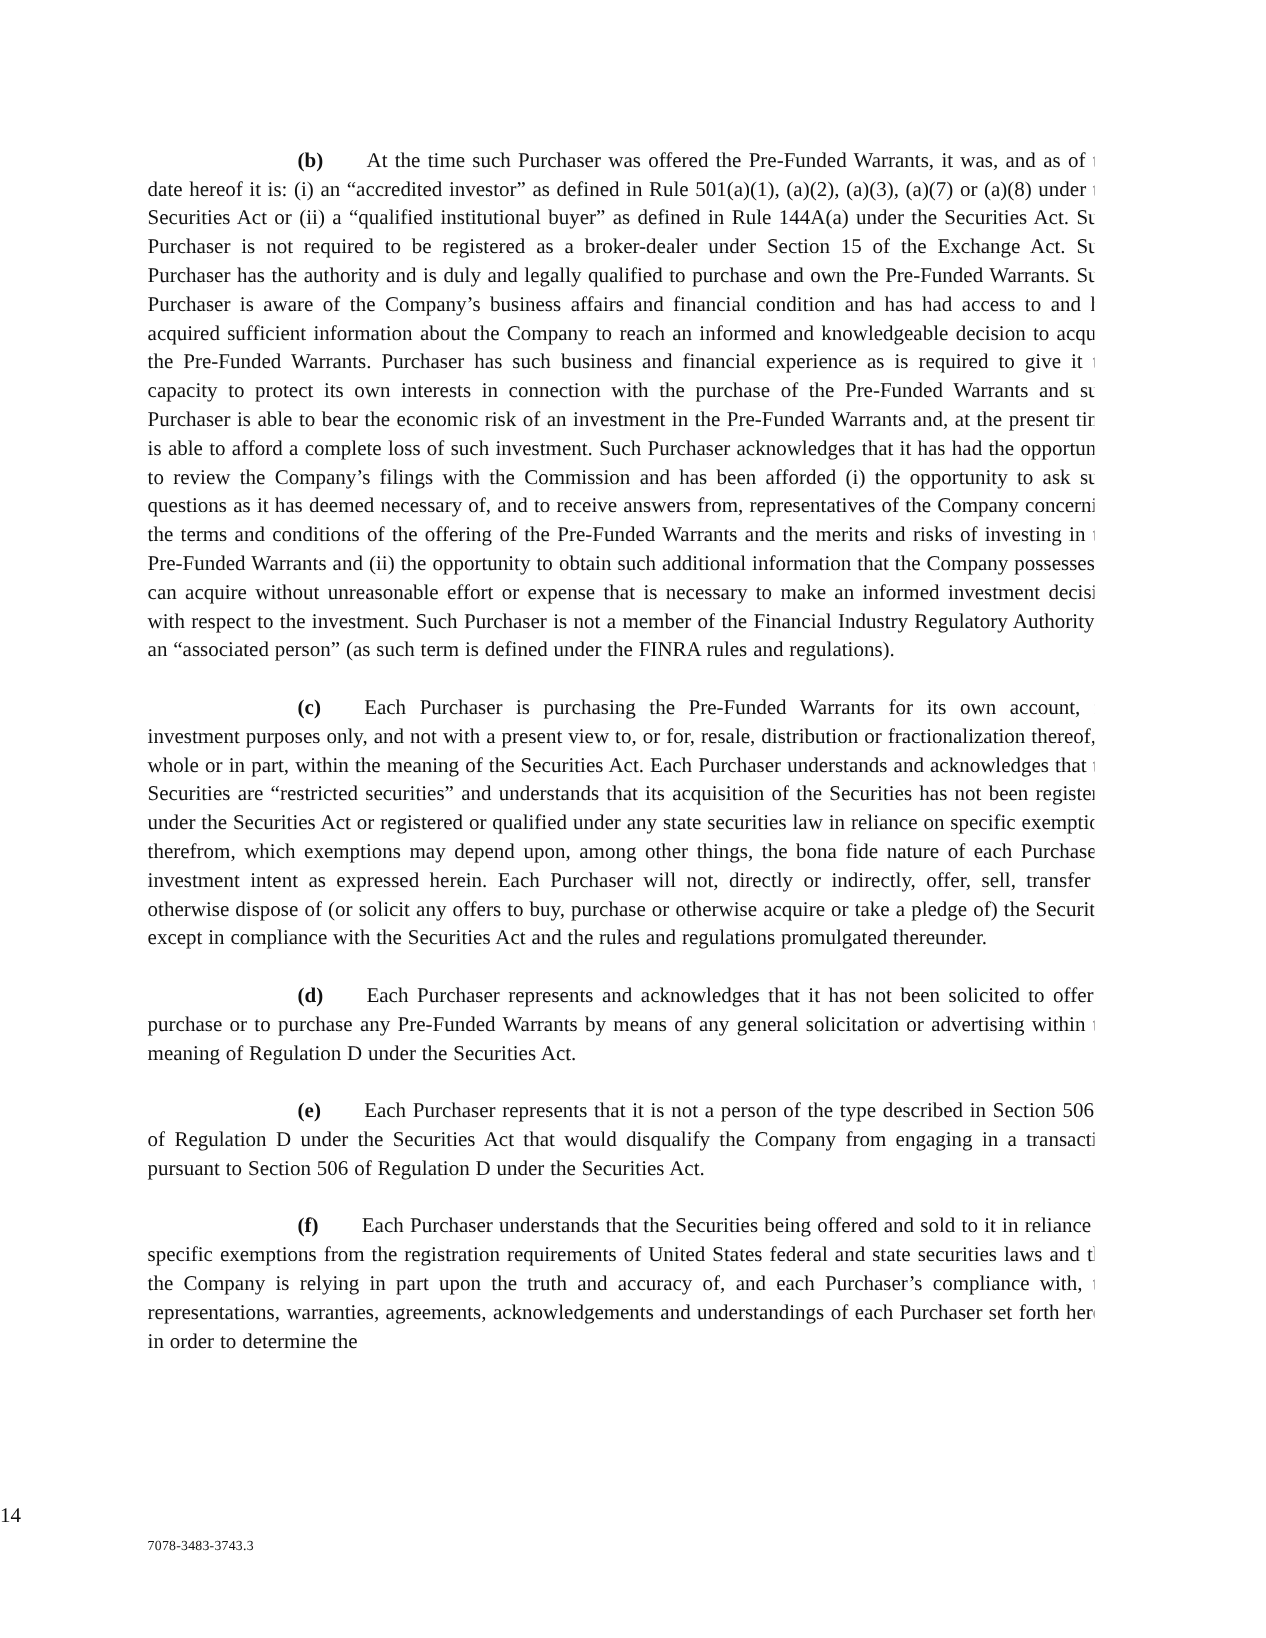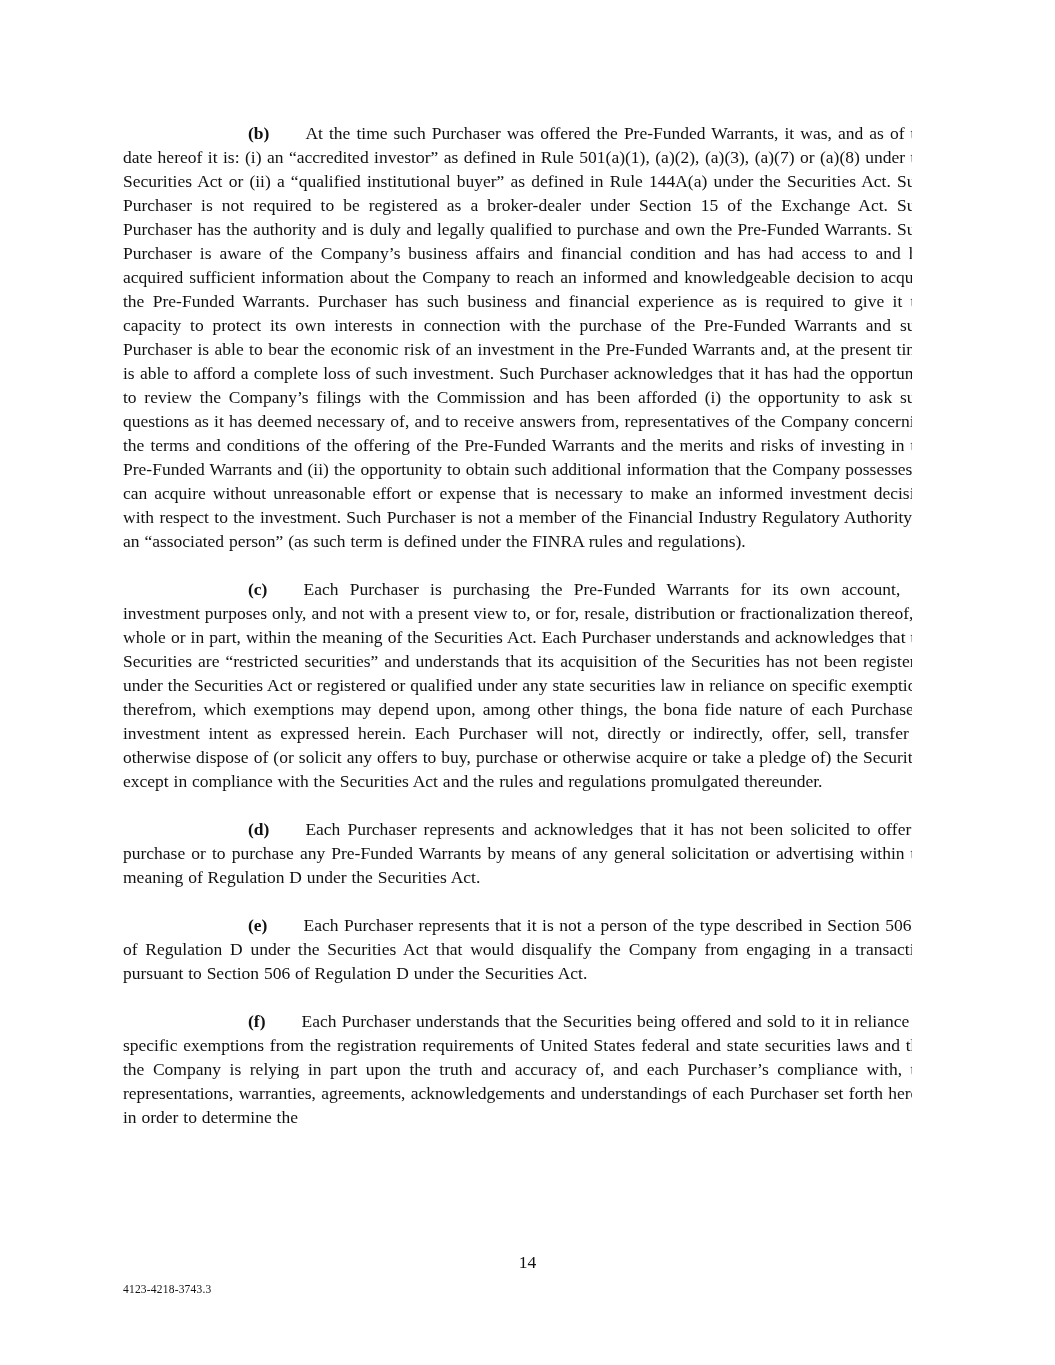--- a/index.html
+++ b/index.html
@@ -38,21 +38,21 @@
   }
   .tab-space {
     display: inline-block;
     width: 36px;
   }
   .page-number {
     position: absolute;
     left: 0;
     width: 1055px;
     top: 1250px;
-    text-align: center;
+    text-align: left;
     font-size: 17.5px;
     line-height: 24px;
   }
   .footer-id {
     position: absolute;
     left: 123px;
     top: 1282px;
     font-size: 11.5px;
     line-height: 14px;
     letter-spacing: 0.2px;
@@ -70,14 +70,14 @@
 
     <p class="para"><span class="para-label">(d)</span><span class="tab-space"></span><span>Each Purchaser represents and acknowledges that it has not been solicited to offer to purchase or to purchase any Pre-Funded Warrants by means of any general solicitation or advertising within the meaning of Regulation D under the Securities Act.</span></p>
 
     <p class="para"><span class="para-label">(e)</span><span class="tab-space"></span><span>Each Purchaser represents that it is not a person of the type described in Section 506(d) of Regulation D under the Securities Act that would disqualify the Company from engaging in a transaction pursuant to Section 506 of Regulation D under the Securities Act.</span></p>
 
     <p class="para"><span class="para-label">(f)</span><span class="tab-space"></span><span>Each Purchaser understands that the Securities being offered and sold to it in reliance on specific exemptions from the registration requirements of United States federal and state securities laws and that the Company is relying in part upon the truth and accuracy of, and each Purchaser’s compliance with, the representations, warranties, agreements, acknowledgements and understandings of each Purchaser set forth herein in order to determine the</span></p>
 
   </div>
 
   <div class="page-number">14</div>
-  <div class="footer-id">4123-4218-3743.3</div>
+  <div class="footer-id">7078-3483-3743.3</div>
 </div>
 
 </body></html>

